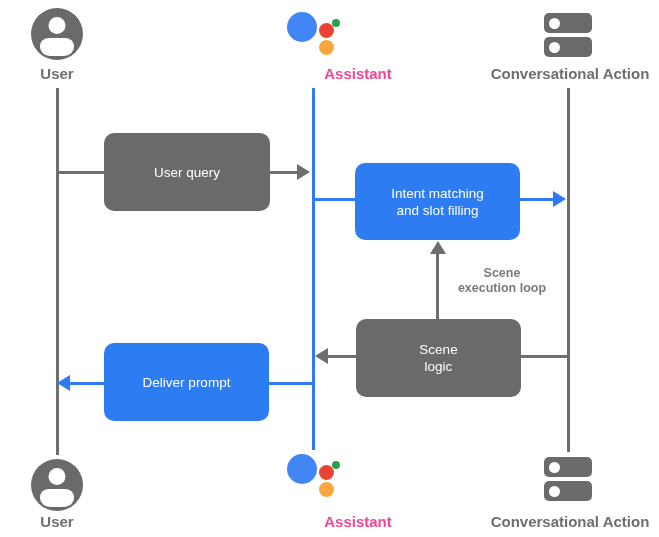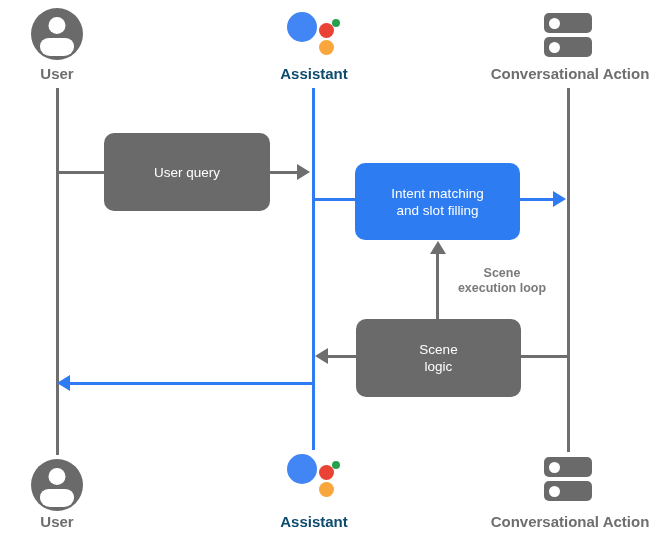--- a/index.html
+++ b/index.html
@@ -29,21 +29,21 @@
   
   .servers-icon { position:absolute; width:48px; z-index:2; }
   .server-row { position:relative; width:48px; height:20px; border-radius:5px;
     background:#6A6A6A; margin-bottom:4px; }
   .server-dot { position:absolute; left:5px; top:4.5px; width:11px; height:11px;
     border-radius:50%; background:#fff; }
   
   .actor-label { position:absolute; transform:translateX(-50%); font-size:15px;
     font-weight:bold; white-space:nowrap; z-index:2; }
   .actor-label.dark  { color:#6E6E6E; }
-  .actor-label.light { color:#0c4a6e; }
+  .actor-label.light { color:#ec4899;margin-left:44px; }
   
   .box { position:absolute; border-radius:10px; display:flex; align-items:center;
     justify-content:center; text-align:center; z-index:3; }
   .box.gray { background:#6A6A6A; }
   .box.blue { background:#2E7CF2; }
   .box span { color:#ffffff; font-size:13.5px; line-height:17px; white-space:pre-line; }
   
   .hline { position:absolute; height:3px; z-index:1; }
   .vline { position:absolute; width:3px;  z-index:1; }
   .line-gray { background:#6E6E6E; }
@@ -112,20 +112,23 @@
 
   <div class="hline line-gray" style="left:328px; top:354.5px; width:240px;"></div>
   <div class="arrow left" style="left:315px; top:348px;"></div>
   <div class="box gray" style="left:356px; top:319px; width:165px; height:78px;">
     <span>Scene
 logic</span>
   </div>
 
   <div class="hline line-blue" style="left:70px; top:381.5px; width:243px;"></div>
   <div class="arrow left blue-a" style="left:57px; top:375px;"></div>
+  <div class="box blue" style="left:104px; top:343px; width:165px; height:78px;">
+    <span>Deliver prompt</span>
+  </div>
 
   <div class="person-icon" style="left:31px; top:459px;">
     <div class="person-head"></div>
     <div class="person-body"></div>
   </div>
   <div class="actor-label dark" style="left:57px; top:513px;">User</div>
 
   <div class="assistant-icon" style="left:287px; top:450px;">
     <div class="dot dot-blue"></div>
     <div class="dot dot-red"></div>

